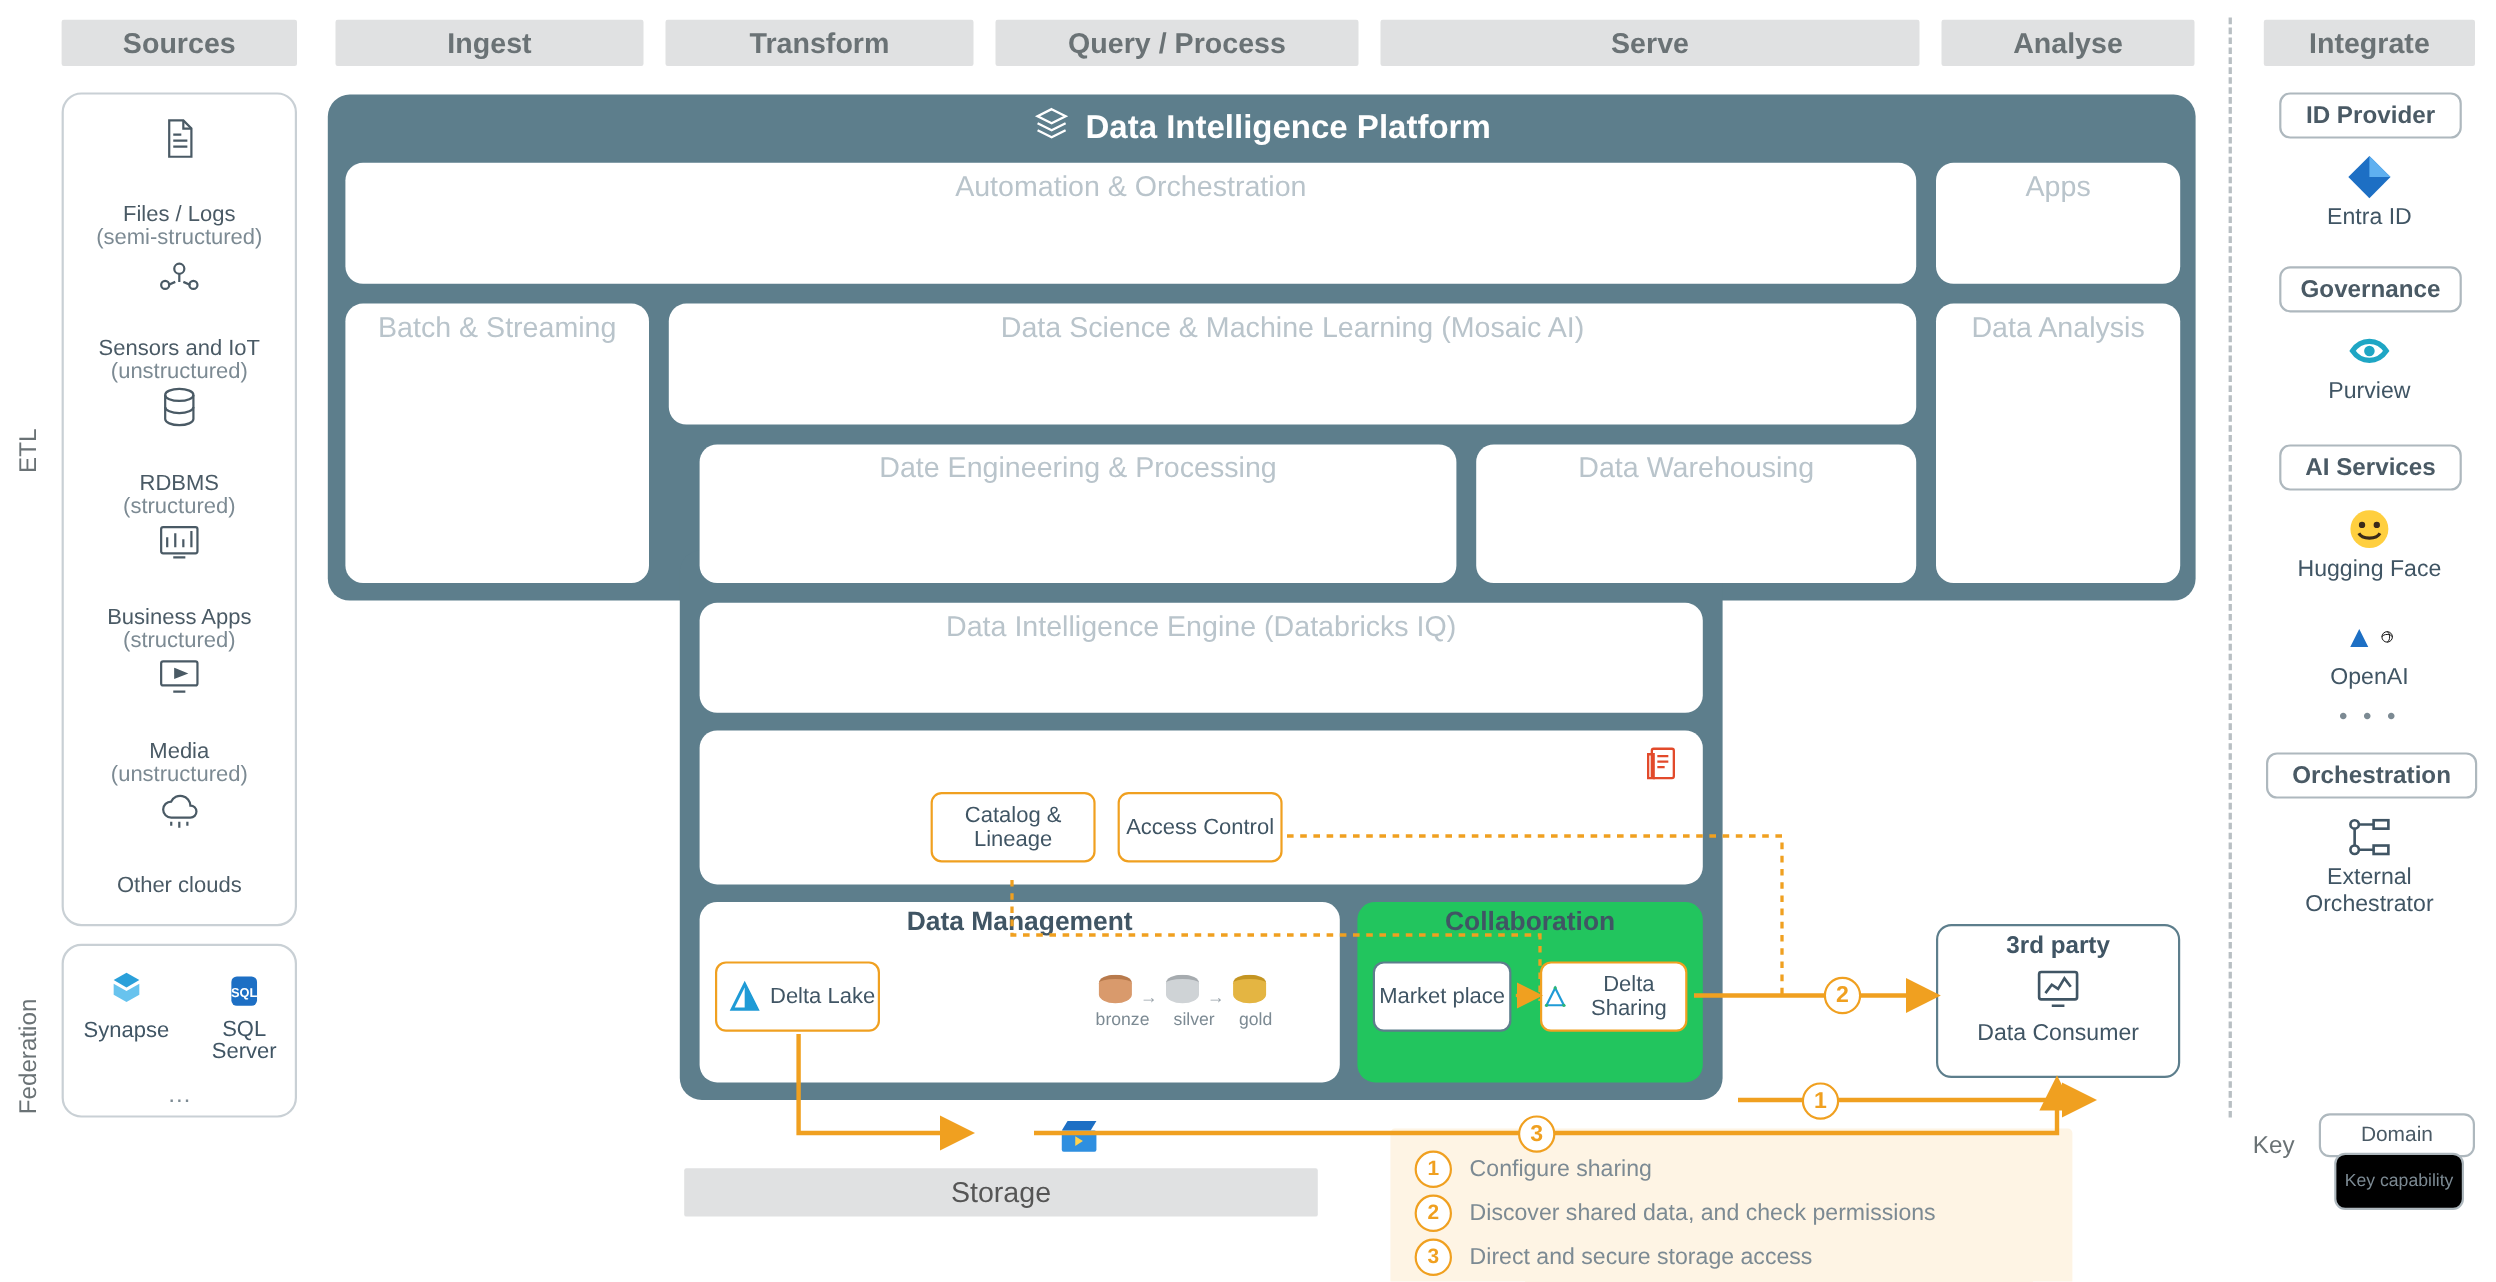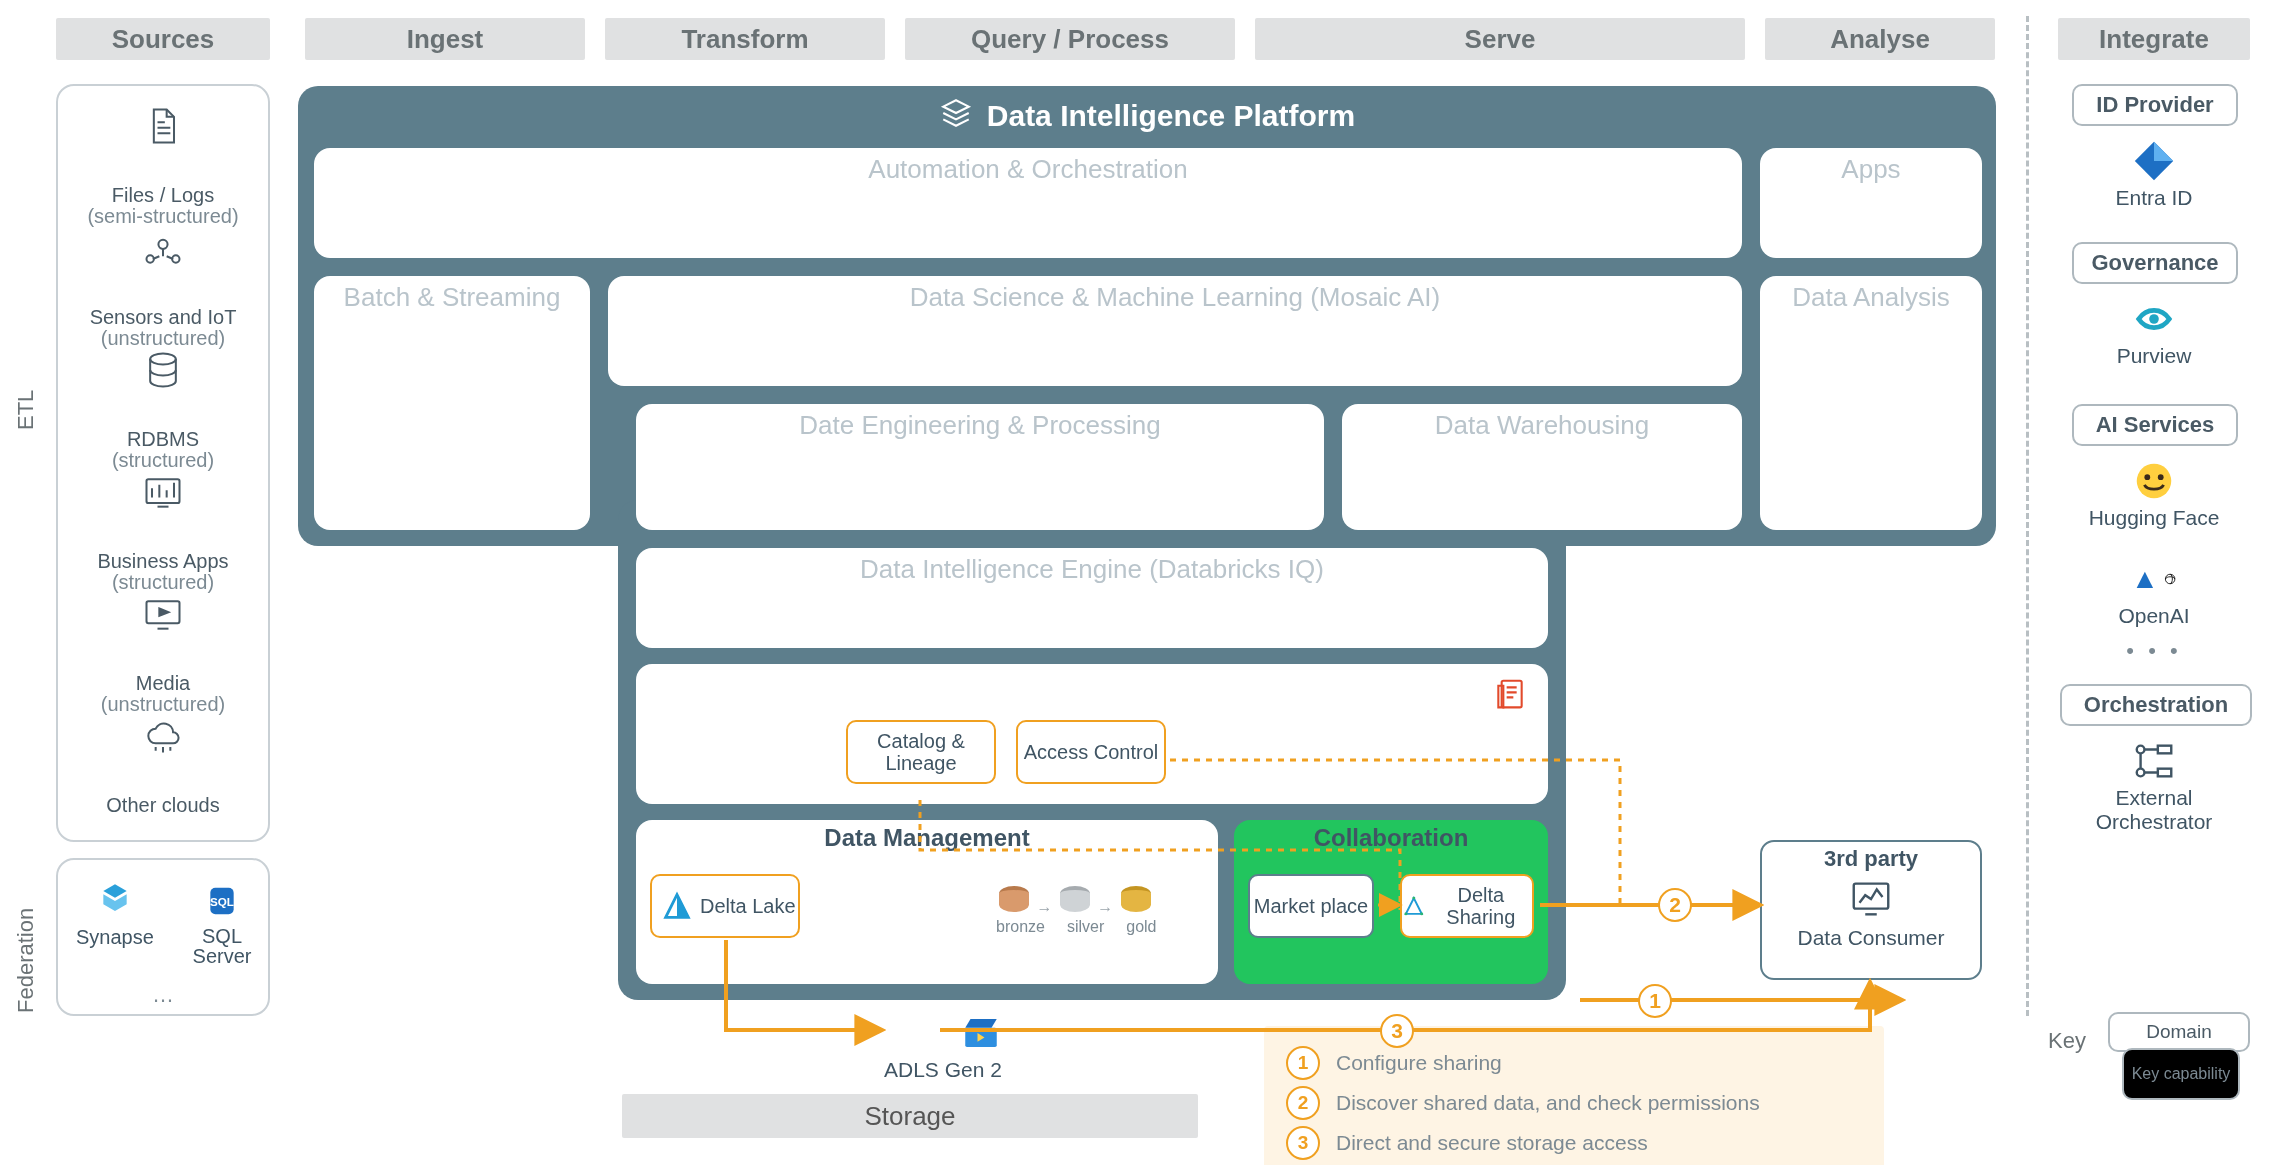--- a/index.html
+++ b/index.html
@@ -369,21 +369,21 @@
 <div class="abs" style="left:884px; top:1012px; text-align:right;">
   <div>
     <svg width="42" height="42" viewBox="0 0 48 48">
         <path d="M6 18h30l6-10H12z" fill="#1d6fc4"></path>
         <rect x="6" y="18" width="36" height="22" rx="2" fill="#2e8fe0"></rect>
         <path d="M20 24l8 5-8 5z" fill="#ffd24d"></path>
       </svg>
   </div>
   <div style="font-size:21px; color:#405564;">ADLS Gen 2</div>
 </div>
-<div class="abs storage-bar" style="left:622px; top:1094px; width:576px; height:44px;">Storage</div>
+<div class="abs storage-bar" style="left:622px; top:1062px; width:576px; height:44px;">Storage</div>
 
 <div class="abs steps-legend" style="left:1264px; top:1026px; width:620px;">
   <div class="step-row">
       <span class="step-circle">1</span>
       <span>Configure sharing</span>
     </div>
   <div class="step-row">
       <span class="step-circle">2</span>
       <span>Discover shared data, and check permissions</span>
     </div>

